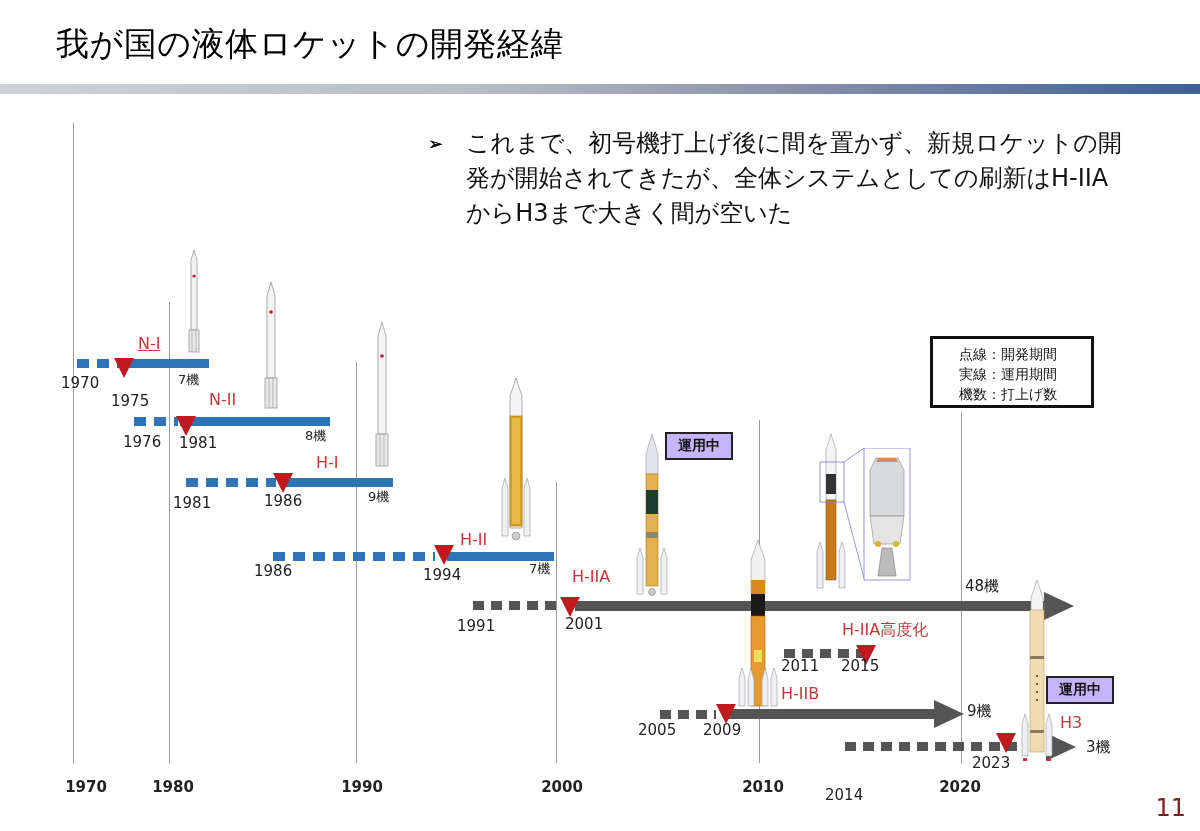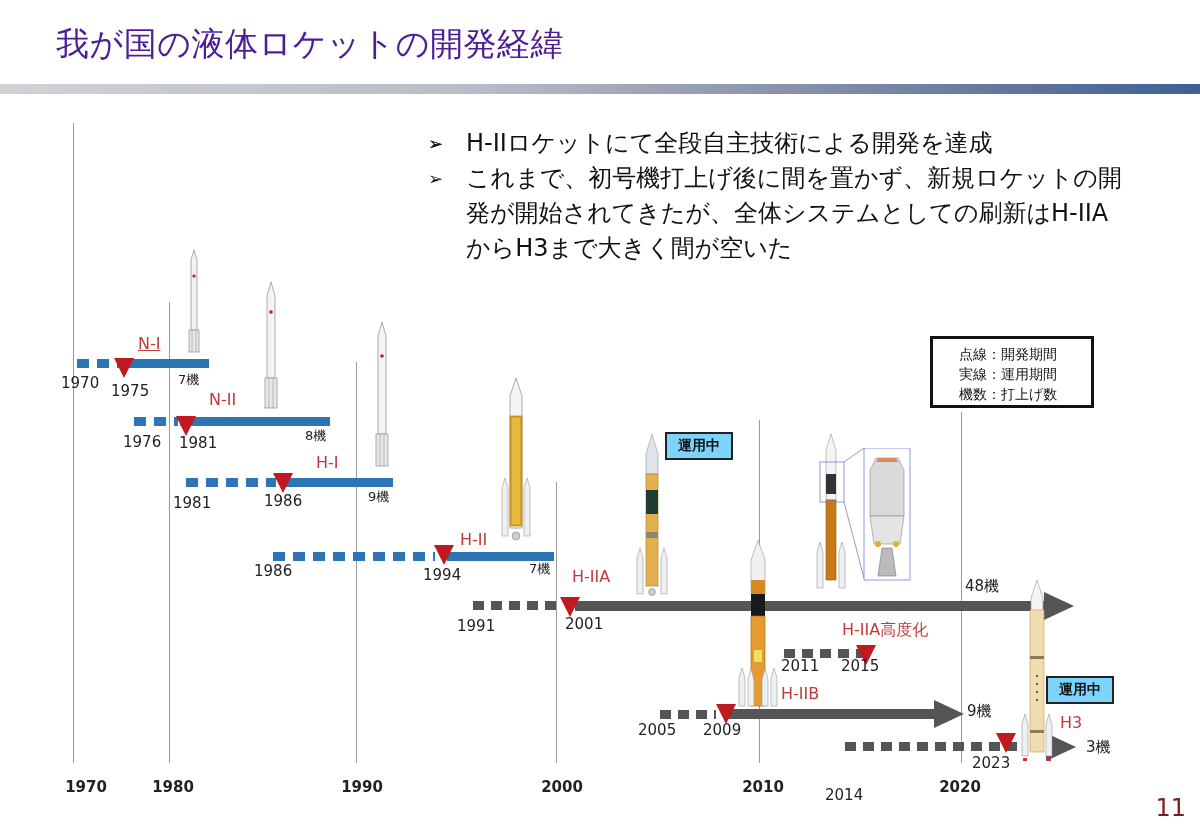--- a/index.html
+++ b/index.html
@@ -1,19 +1,19 @@
 <!DOCTYPE html>
 <html><head>
 <meta charset="utf-8">
 <style>
   html, body { margin: 0; padding: 0; background: #ffffff; }
   body { width: 1200px; height: 831px; position: relative; overflow: hidden;
          font-family: "DejaVu Sans", "Liberation Sans", sans-serif; color: #111; }
   .title { position: absolute; left: 56px; top: 22px; font-size: 33px; letter-spacing: 0.5px;
-           font-weight: normal; color: #4c1d95; }
+           font-weight: normal; color: #000000; }
   .title-bar { position: absolute; left: 0; top: 84px; width: 1200px; height: 10px;
                background: linear-gradient(to right, #cfd3d6 0%, #b7bcc6 40%, #8a93ab 65%, #3f5f95 100%); }
   .bullets { position: absolute; left: 428px; top: 126px; width: 720px; font-size: 24px; line-height: 35px; }
   .bullet { position: relative; padding-left: 38px; }
   .bullet .marker { position: absolute; left: 0; top: 0; font-size: 18px; }
   .vline { position: absolute; width: 1px; background: #9a9a9a; }
   .axis-label { position: absolute; top: 778px; font-size: 15px; font-weight: bold; transform: translateX(-50%); color: #222; }
   .page-num { position: absolute; right: 14px; top: 794px; font-size: 24px; color: #7f1d1d; }
 
   .dash-blue { position: absolute; height: 9px;
@@ -26,38 +26,37 @@
                border-bottom: 14px solid transparent; border-left: 30px solid #555555; }
   .tri { position: absolute; width: 0; height: 0; border-left: 10px solid transparent;
          border-right: 10px solid transparent; border-top: 20px solid #c0191f; }
   .year { position: absolute; font-size: 15px; color: #222; }
   .count { position: absolute; font-size: 13px; color: #222; }
   .count-lg { position: absolute; font-size: 15px; color: #222; }
   .rname { position: absolute; font-size: 16px; color: #c0393b; }
   .legend { position: absolute; left: 930px; top: 336px; width: 164px; height: 72px;
             border: 3px solid #111; background: #fff; font-size: 14px; line-height: 20px;
             box-sizing: border-box; padding: 5px 0 0 26px; }
-  .status { position: absolute; background: #7dd3fc; border: 2px solid #222;
+  .status { position: absolute; background: #c4b5fd; border: 2px solid #222;
             font-size: 14px; font-weight: bold; padding: 3px 11px; }
   .rocket { position: absolute; }
 </style>
 </head>
 <body>
 
 <div>
   <div class="title">我が国の液体ロケットの開発経緯</div>
   <div class="title-bar"></div>
 
   <div class="bullets">
     <div class="bullet">
       <span class="marker">➢</span>
     </div>
     <div class="bullet">
       <span class="marker">➢</span>
-      <span>H-IIロケットにて全段自主技術による開発を達成</span>
     </div>
     <div class="bullet" style="width:660px;">
       <span class="marker">➢</span>
       <span>これまで、初号機打上げ後に間を置かず、新規ロケットの開発が開始されてきたが、全体システムとしての刷新はH-IIAからH3まで大きく間が空いた</span>
     </div>
   </div>
 
   <div>
     <div class="vline" style="left:73px; top:123px; height:640px;"></div>
     <div class="vline" style="left:169px; top:302px; height:461px;"></div>
@@ -79,21 +78,21 @@
         <circle cx="10" cy="26" r="1.6" fill="#c0191f"></circle>
         <rect x="5" y="80" width="10" height="22" fill="#e8e8e8" stroke="#999" stroke-width="0.8"></rect>
         <line x1="8" y1="80" x2="8" y2="102" stroke="#999" stroke-width="0.6"></line>
         <line x1="12" y1="80" x2="12" y2="102" stroke="#999" stroke-width="0.6"></line>
       </svg>
       <div class="rname" style="left:138px; top:334px;text-decoration:underline;">N-I</div>
       <div class="dash-blue" style="left:77px; top:359px; width:42px;"></div>
       <div class="solid-blue" style="left:125px; top:359px; width:84px;"></div>
       <div class="tri" style="left:114px; top:358px;"></div>
       <div class="year" style="left:61px; top:374px;">1970</div>
-      <div class="year" style="left:111px; top:382px;">1975</div>
+      <div class="year" style="left:111px; top:392px;">1975</div>
       <div class="count" style="left:178px; top:371px;">7機</div>
     </div>
 
     <div>
       <svg class="rocket" style="left:261px; top:282px;" width="20" height="130" viewBox="0 0 20 130">
         <path d="M10 0 L14 14 L14 96 L6 96 L6 14 Z" fill="#f4f4f4" stroke="#999" stroke-width="0.8"></path>
         <circle cx="10" cy="30" r="1.8" fill="#c0191f"></circle>
         <rect x="4" y="96" width="12" height="30" fill="#e8e8e8" stroke="#999" stroke-width="0.8"></rect>
         <line x1="8" y1="96" x2="8" y2="126" stroke="#999" stroke-width="0.6"></line>
         <line x1="12" y1="96" x2="12" y2="126" stroke="#999" stroke-width="0.6"></line>

